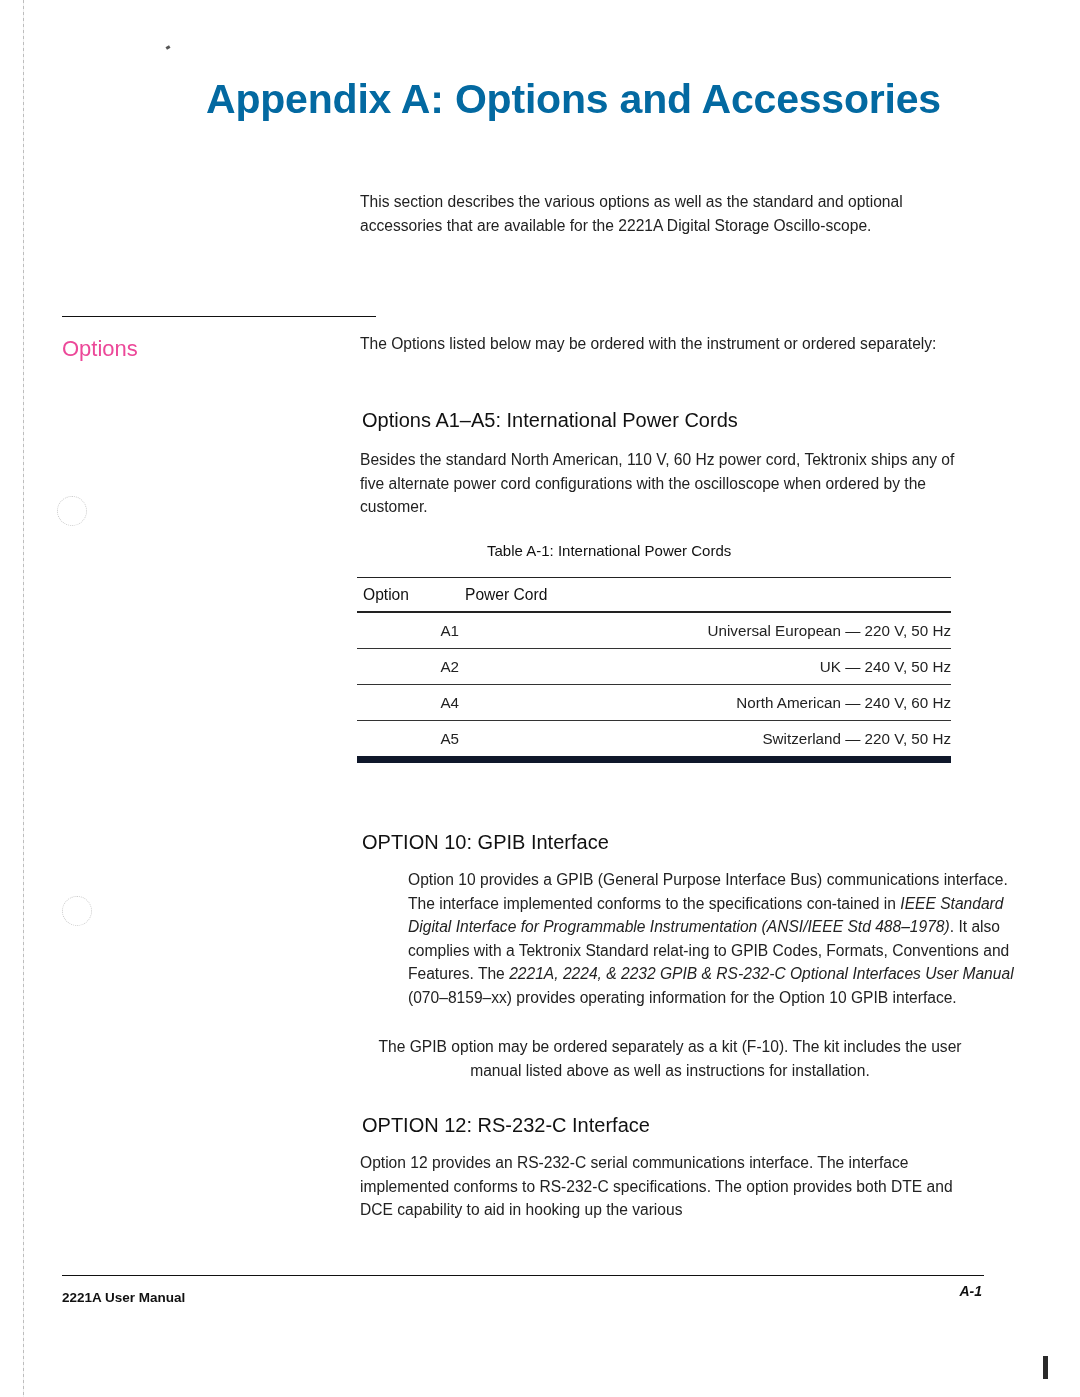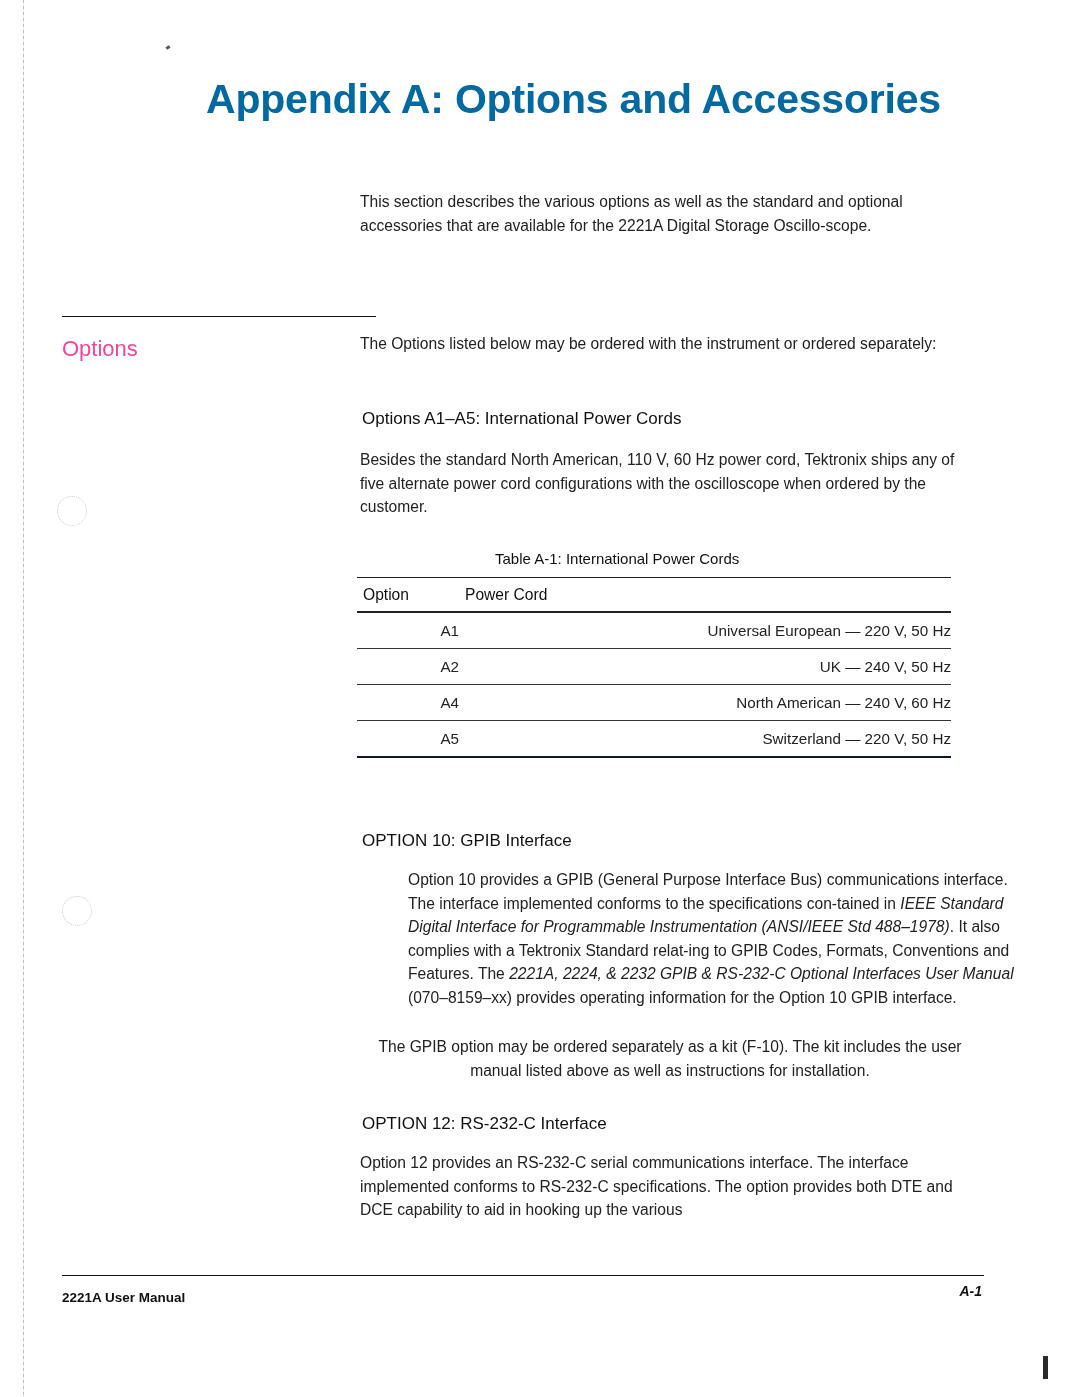--- a/index.html
+++ b/index.html
@@ -33,41 +33,41 @@
     position: absolute; left: 62px; top: 316px; width: 314px; height: 0;
     border-top: 1.5px solid #111;
   }
   .section-title {
     position: absolute; left: 62px; top: 336px; margin: 0;
     font-size: 22px; font-weight: normal; color: #ec4899;
   }
   .options-intro { top: 332px; }
   .subhead {
     position: absolute; left: 362px; margin: 0;
-    font-size: 17px; font-weight: normal; color: #111;
+    font-size: 20px; font-weight: normal; color: #111;
     white-space: nowrap;
   }
   .sub-a { top: 409px; }
   .power-desc { top: 448px; }
   .table-caption {
-    position: absolute; left: 487px; top: 542px; margin: 8px;
+    position: absolute; left: 487px; top: 542px; margin: 0;
     font-size: 15px; color: #111; white-space: nowrap;
   }
   .power-table {
     position: absolute; left: 357px; top: 577px; width: 594px;
     border-collapse: collapse; font-size: 15.2px; color: #222;
   }
   .power-table thead tr { border-top: 1px solid #222; border-bottom: 2px solid #222; }
   .power-table th {
     text-align: left; font-weight: normal; color: #111; font-size: 15.6px;
     height: 33px; padding: 0 0 0 6px;
   }
   .power-table td { height: 35px; padding: 0 0 0 6px; text-align: right; }
   .power-table tbody tr { border-bottom: 1px solid #333; }
-  .power-table tbody tr:last-child { border-bottom: 2px solid #0f172a; }
+  .power-table tbody tr:last-child { border-bottom: 7px solid #0f172a; }
   .power-table .col-opt { width: 96px; }
 
   .sub-10 { top: 831px; }
   .gpib-desc { top: 868px; margin-left: 48px; }
   .gpib-kit { top: 1035px; text-align: center; }
   .sub-12 { top: 1114px; }
   .rs-desc { top: 1151px; }
 
   .footer-rule {
     position: absolute; left: 62px; top: 1275px; width: 922px; height: 0;

